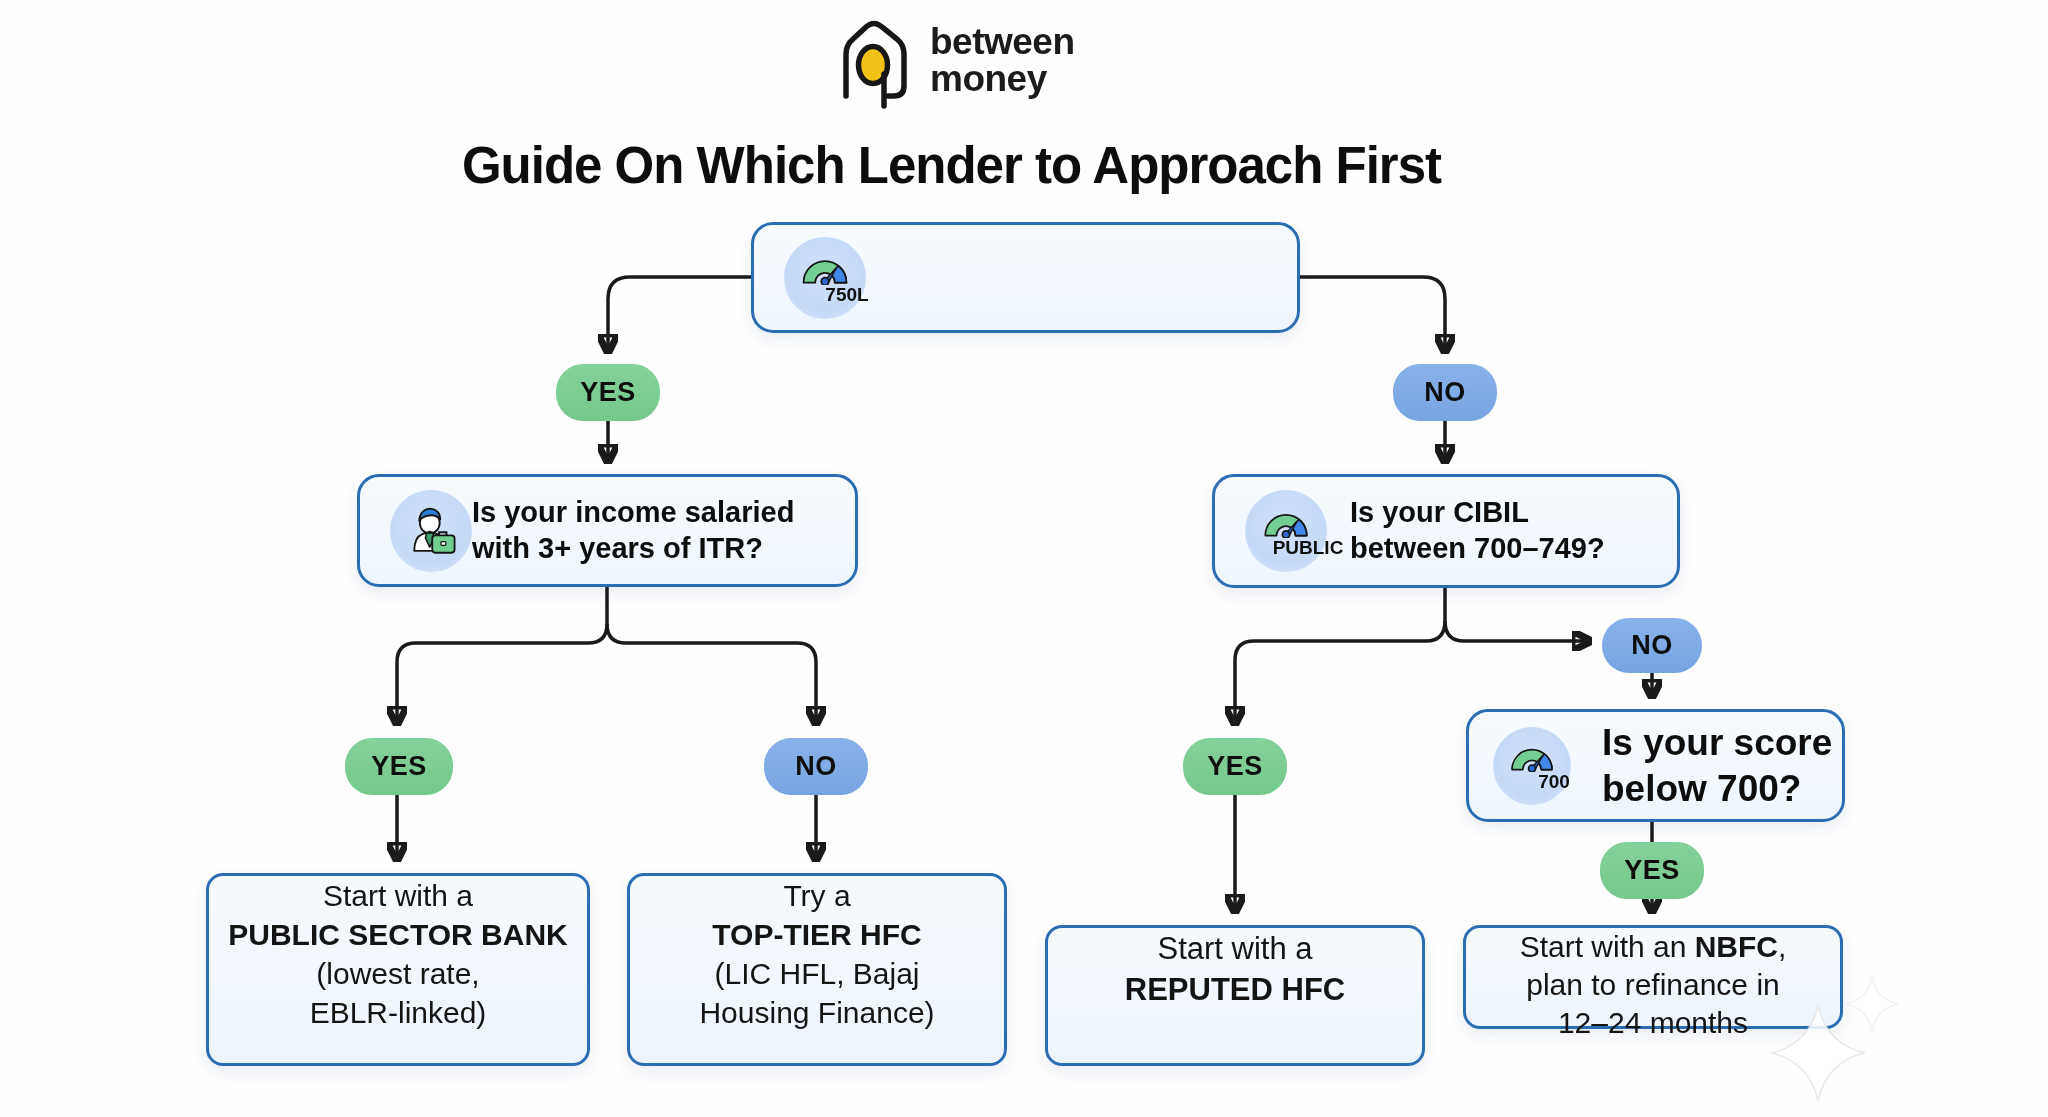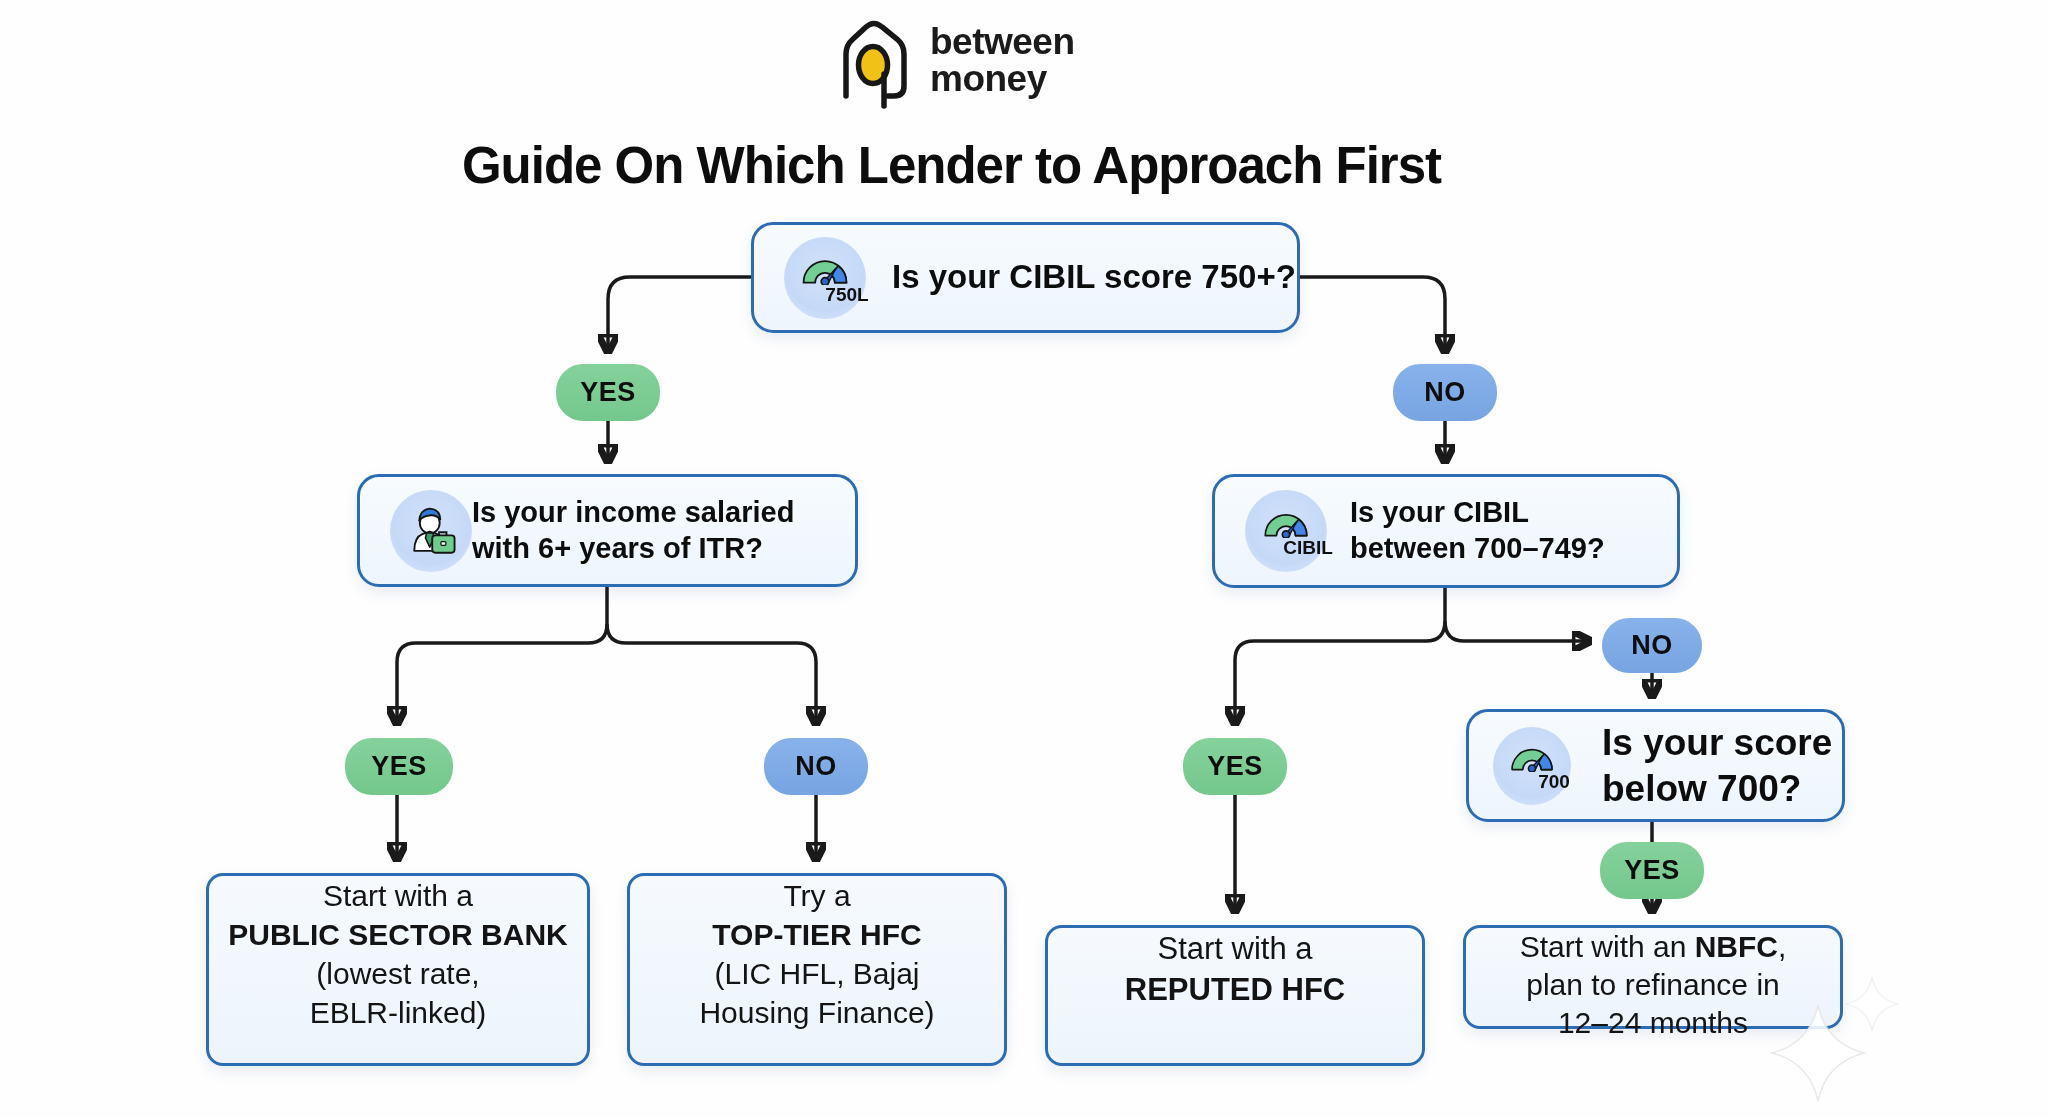--- a/index.html
+++ b/index.html
@@ -126,50 +126,49 @@
   <div class="qnode" id="node-root">
     <div class="icon-circle">
       <svg width="58" height="36" viewBox="0 0 100 62">
         <path d="M13,58 A37,37 0 0 1 87,58 L67,58 A17,17 0 0 0 33,58 Z" fill="#72ce93" stroke="#141414" stroke-width="3" stroke-linejoin="round"></path>
         <path d="M72.8,28.8 A37,37 0 0 1 87,58 L67,58 A17,17 0 0 0 60.5,44.6 Z" fill="#4286e8" stroke="#141414" stroke-width="3" stroke-linejoin="round"></path>
         <path d="M46,58 L68.5,33.5 L54.5,61 Z" fill="#2b67ce" stroke="#141414" stroke-width="2.5" stroke-linejoin="round"></path>
         <circle cx="50" cy="56" r="6.5" fill="#2b67ce" stroke="#141414" stroke-width="3"></circle>
       </svg>
       <div class="icon-label">750L</div>
     </div>
-    <div class="qtext">Is your CIBIL score 750+?</div>
   </div>
 
   <div class="qnode" id="node-income">
     <div class="icon-circle">
       <svg width="62" height="62" viewBox="0 0 100 100">
         <ellipse cx="48" cy="37" rx="16" ry="17" fill="#ffffff" stroke="#141414" stroke-width="3"></ellipse>
         <path d="M31,33 Q33,15 48,14 Q64,15 65,31 Q57,23 47,25 Q37,26 31,33 Z" fill="#2e7cd6" stroke="#141414" stroke-width="3" stroke-linejoin="round"></path>
         <path d="M23,82 Q23,60 36,55 L48,51 L60,55 Q73,60 73,82 Z" fill="#ffffff" stroke="#141414" stroke-width="3" stroke-linejoin="round"></path>
         <path d="M43,53 L53,53 L55,61 L48,76 L41,61 Z" fill="#3e9f6e" stroke="#141414" stroke-width="2.5" stroke-linejoin="round"></path>
         <path d="M63,57 v-5 h12 v5" fill="none" stroke="#141414" stroke-width="3"></path>
         <rect x="52" y="57" width="36" height="28" rx="5" fill="#6fce8e" stroke="#141414" stroke-width="3"></rect>
         <rect x="66" y="67" width="8" height="6" rx="1.5" fill="#eafbef" stroke="#141414" stroke-width="2"></rect>
       </svg>
     </div>
     <div class="qtext">
       <div>Is your income salaried</div>
-      <div>with 6+ years of ITR?</div>
+      <div>with 3+ years of ITR?</div>
     </div>
   </div>
 
   <div class="qnode" id="node-cibil">
     <div class="icon-circle">
       <svg width="56" height="35" viewBox="0 0 100 62">
         <path d="M13,58 A37,37 0 0 1 87,58 L67,58 A17,17 0 0 0 33,58 Z" fill="#72ce93" stroke="#141414" stroke-width="3" stroke-linejoin="round"></path>
         <path d="M72.8,28.8 A37,37 0 0 1 87,58 L67,58 A17,17 0 0 0 60.5,44.6 Z" fill="#4286e8" stroke="#141414" stroke-width="3" stroke-linejoin="round"></path>
         <path d="M46,58 L68.5,33.5 L54.5,61 Z" fill="#2b67ce" stroke="#141414" stroke-width="2.5" stroke-linejoin="round"></path>
         <circle cx="50" cy="56" r="6.5" fill="#2b67ce" stroke="#141414" stroke-width="3"></circle>
       </svg>
-      <div class="icon-label">CIBIL</div>
+      <div class="icon-label">PUBLIC</div>
     </div>
     <div class="qtext">
       <div>Is your CIBIL</div>
       <div>between 700–749?</div>
     </div>
   </div>
 
   <div class="qnode" id="node-below700">
     <div class="icon-circle">
       <svg width="54" height="34" viewBox="0 0 100 62">

